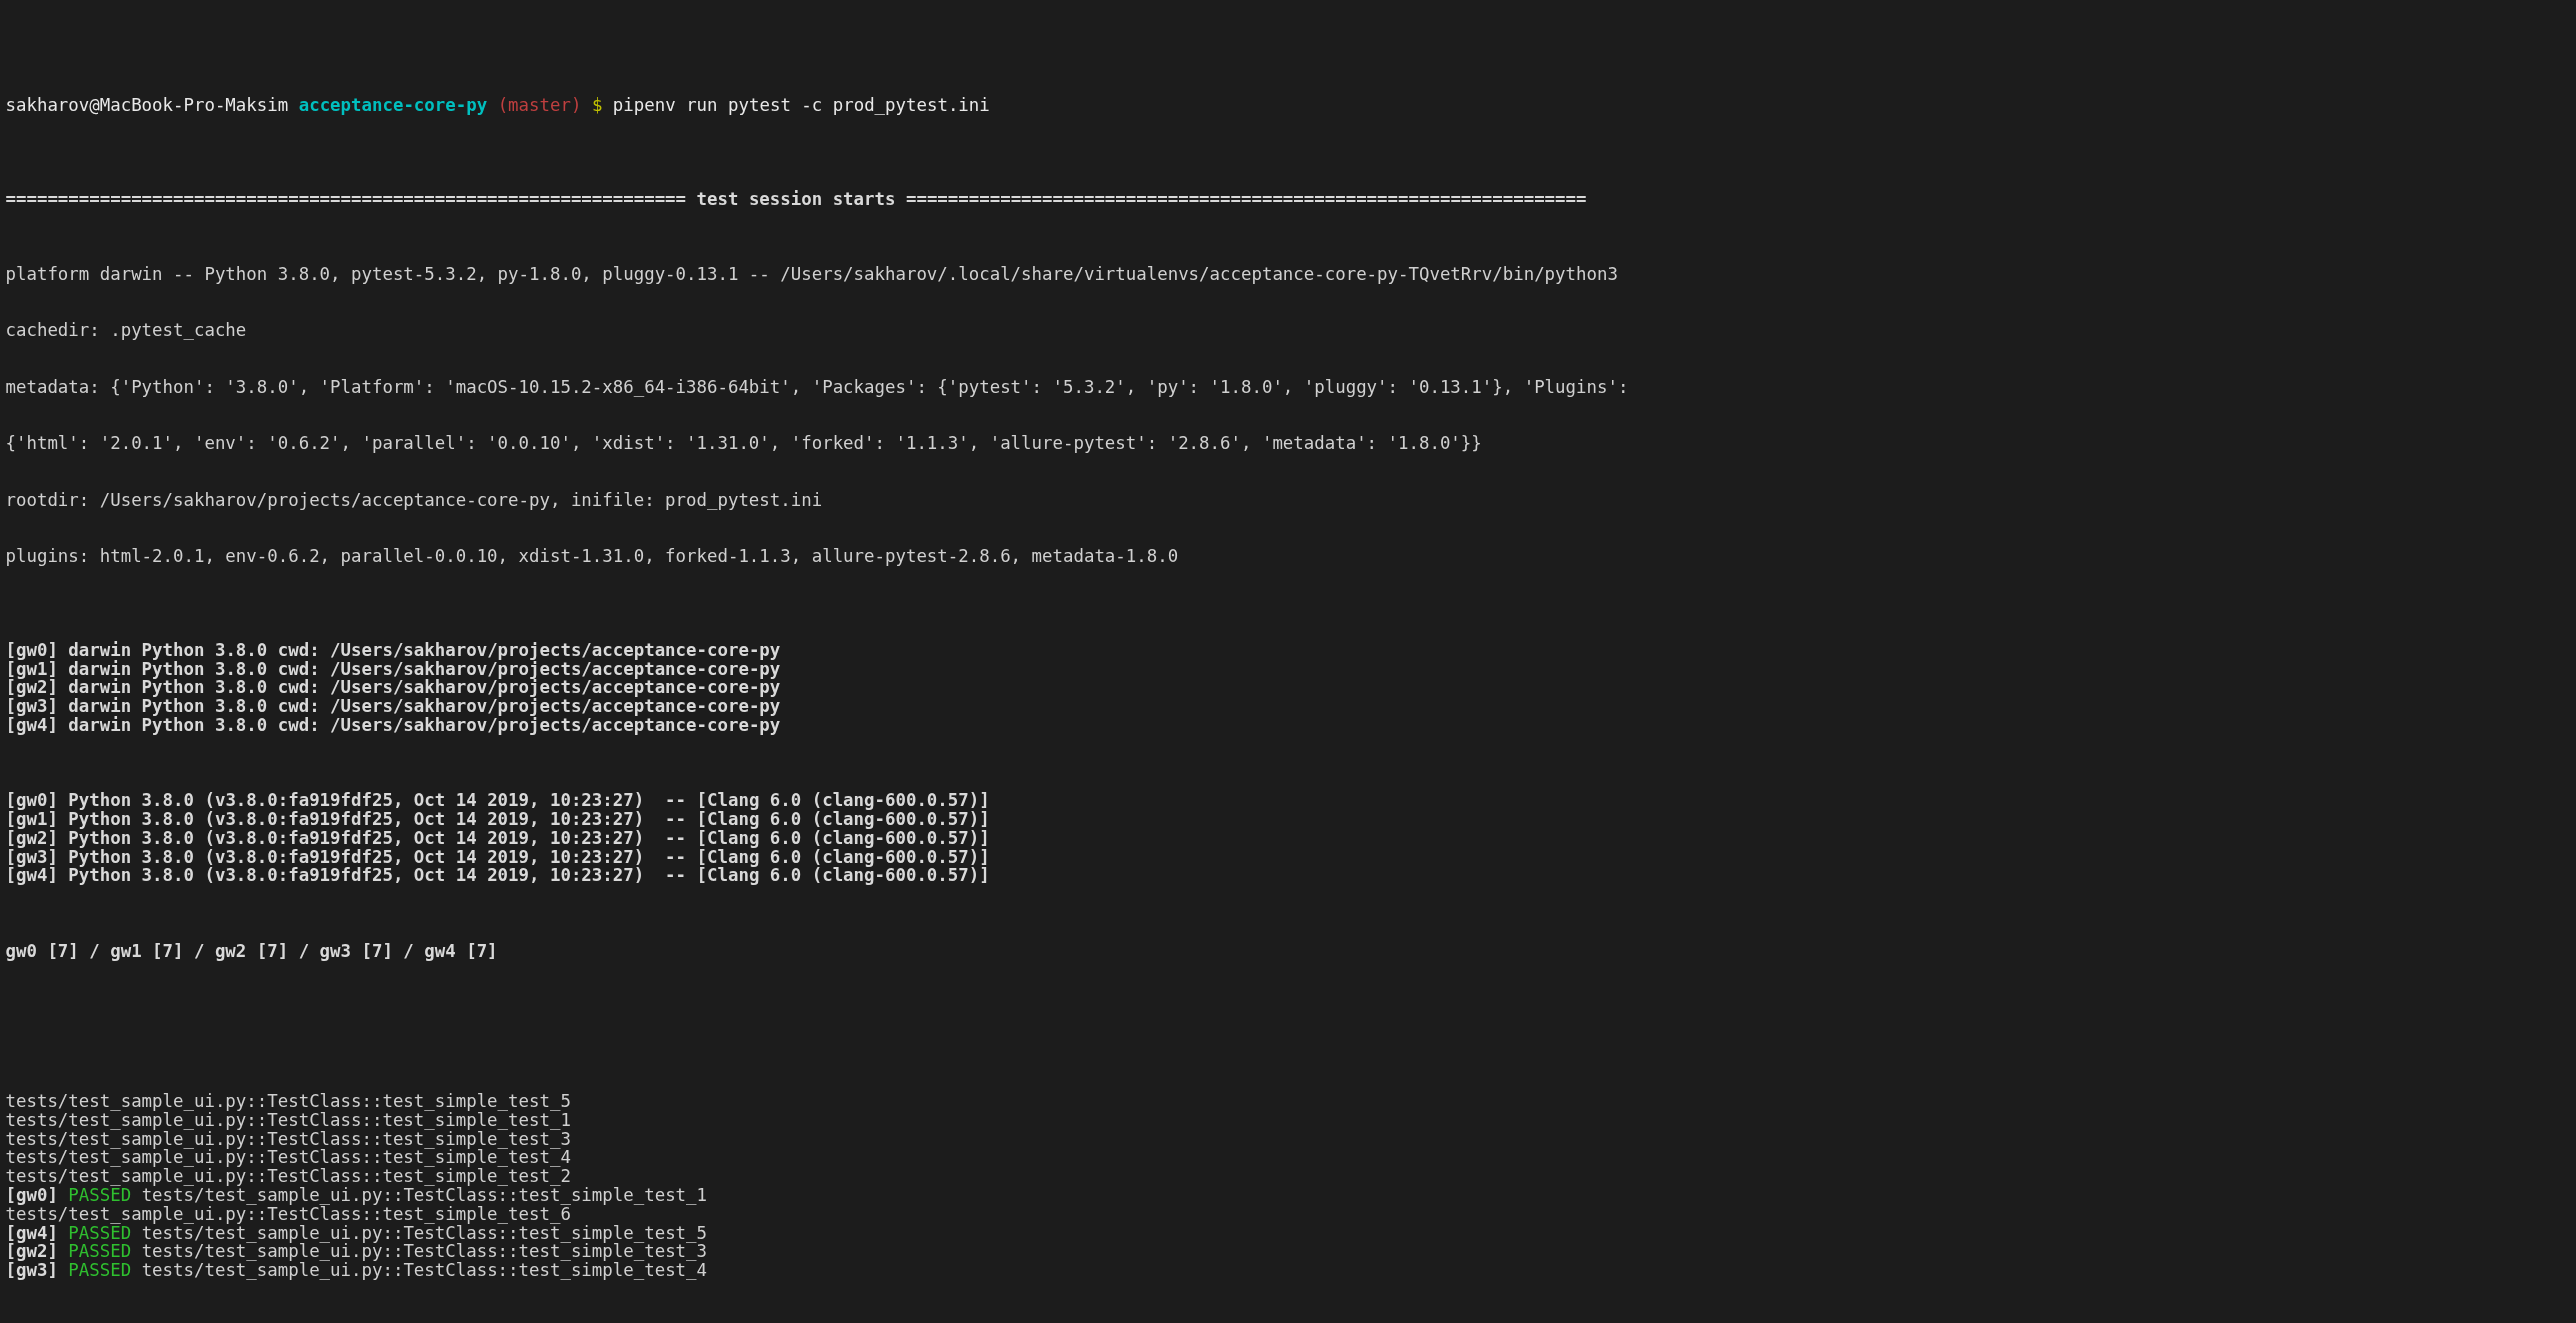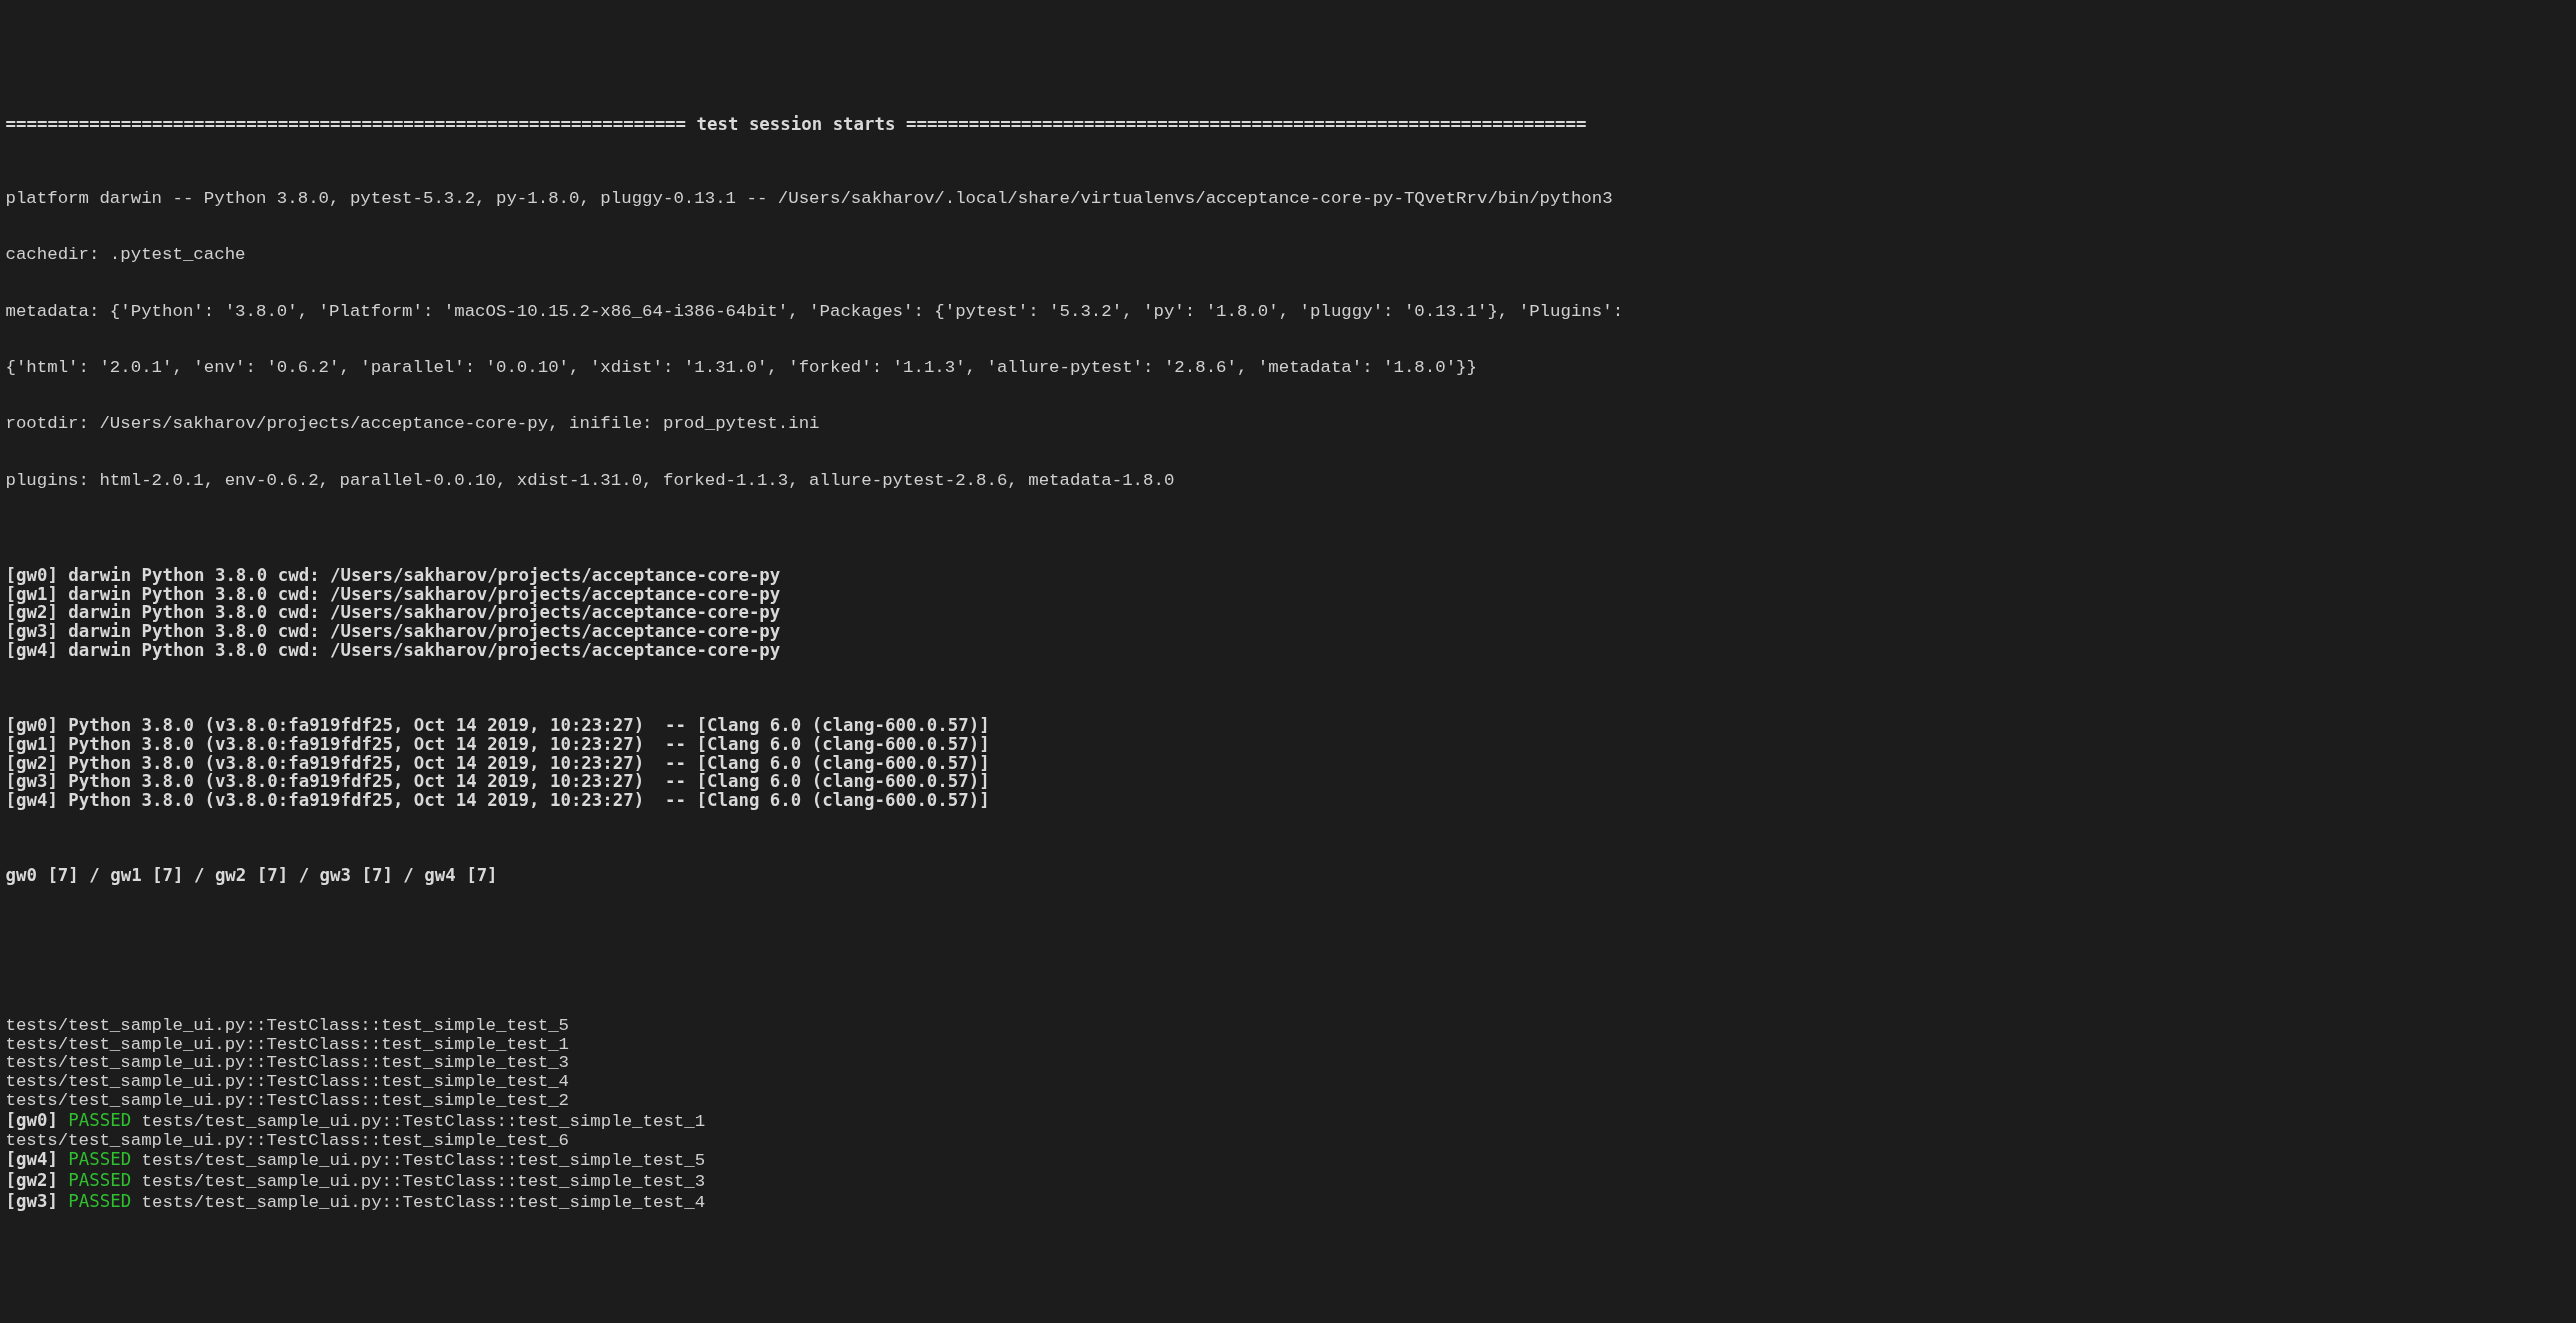--- a/index.html
+++ b/index.html
@@ -14,29 +14,31 @@
   .terminal {
     padding: 1.8px 5.5px;
     white-space: pre;
   }
   .bold   { font-weight: bold; }
   .green  { color: #2fbf2f; margin-top: 30px; }
   .yellow { color: #bfbf00; }
   .cyan   { color: #00bfbf; }
   .red    { color: #bf3f3f; }
   .white  { color: #e8e8e8; }
-  .gray   { color: #d0d0d0; font-family: Liberation Mono, monospace; }
+  .gray   { color: #d0d0d0; }
   .line { display: block; }
 </style>
 </head>
 <body>
 
 <div class="terminal">
 
   
+  <span class="line">
+<span class="white">sakharov@MacBook-Pro-Maksim</span> <span class="cyan bold">acceptance-core-py</span> <span class="red">(master)</span> <span class="yellow">$</span> <span class="white">pipenv run pytest -c prod_pytest.ini</span></span>
 
   
   <span class="line bold"><span>=================================================================</span><span> test session starts </span><span>=================================================================</span></span>
 
   <span class="line gray">platform darwin -- Python 3.8.0, pytest-5.3.2, py-1.8.0, pluggy-0.13.1 -- /Users/sakharov/.local/share/virtualenvs/acceptance-core-py-TQvetRrv/bin/python3</span>
   <span class="line gray">cachedir: .pytest_cache</span>
   <span class="line gray">metadata: {'Python': '3.8.0', 'Platform': 'macOS-10.15.2-x86_64-i386-64bit', 'Packages': {'pytest': '5.3.2', 'py': '1.8.0', 'pluggy': '0.13.1'}, 'Plugins':</span>
   <span class="line gray">{'html': '2.0.1', 'env': '0.6.2', 'parallel': '0.0.10', 'xdist': '1.31.0', 'forked': '1.1.3', 'allure-pytest': '2.8.6', 'metadata': '1.8.0'}}</span>
   <span class="line gray">rootdir: /Users/sakharov/projects/acceptance-core-py, inifile: prod_pytest.ini</span>
   <span class="line gray">plugins: html-2.0.1, env-0.6.2, parallel-0.0.10, xdist-1.31.0, forked-1.1.3, allure-pytest-2.8.6, metadata-1.8.0</span>

